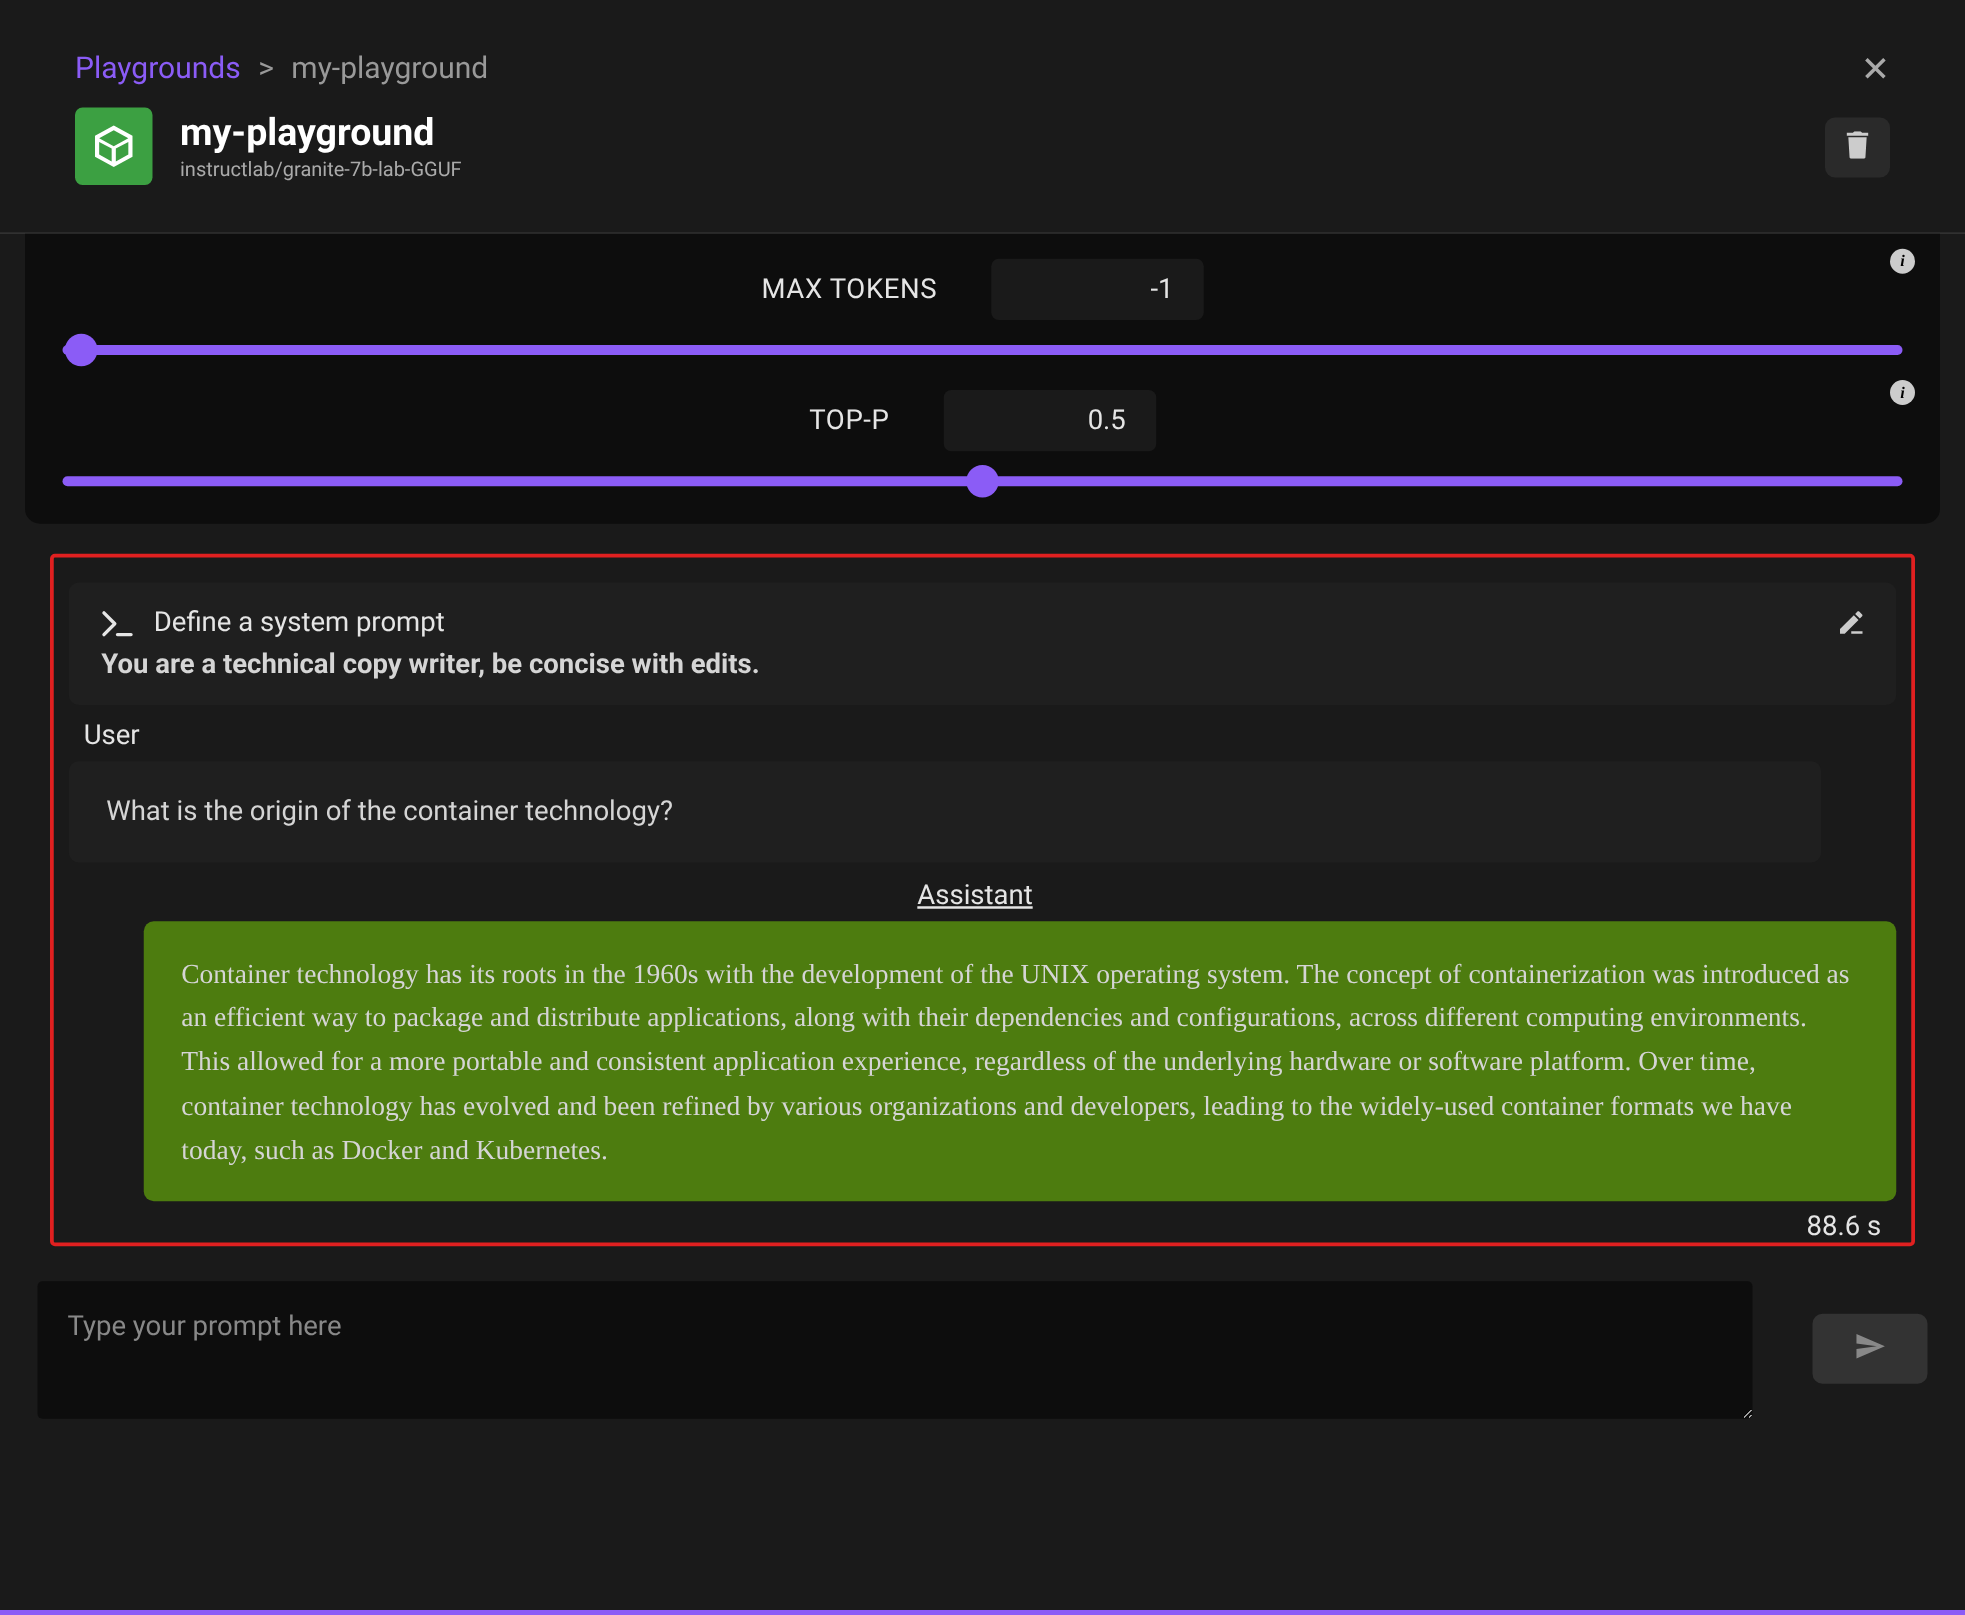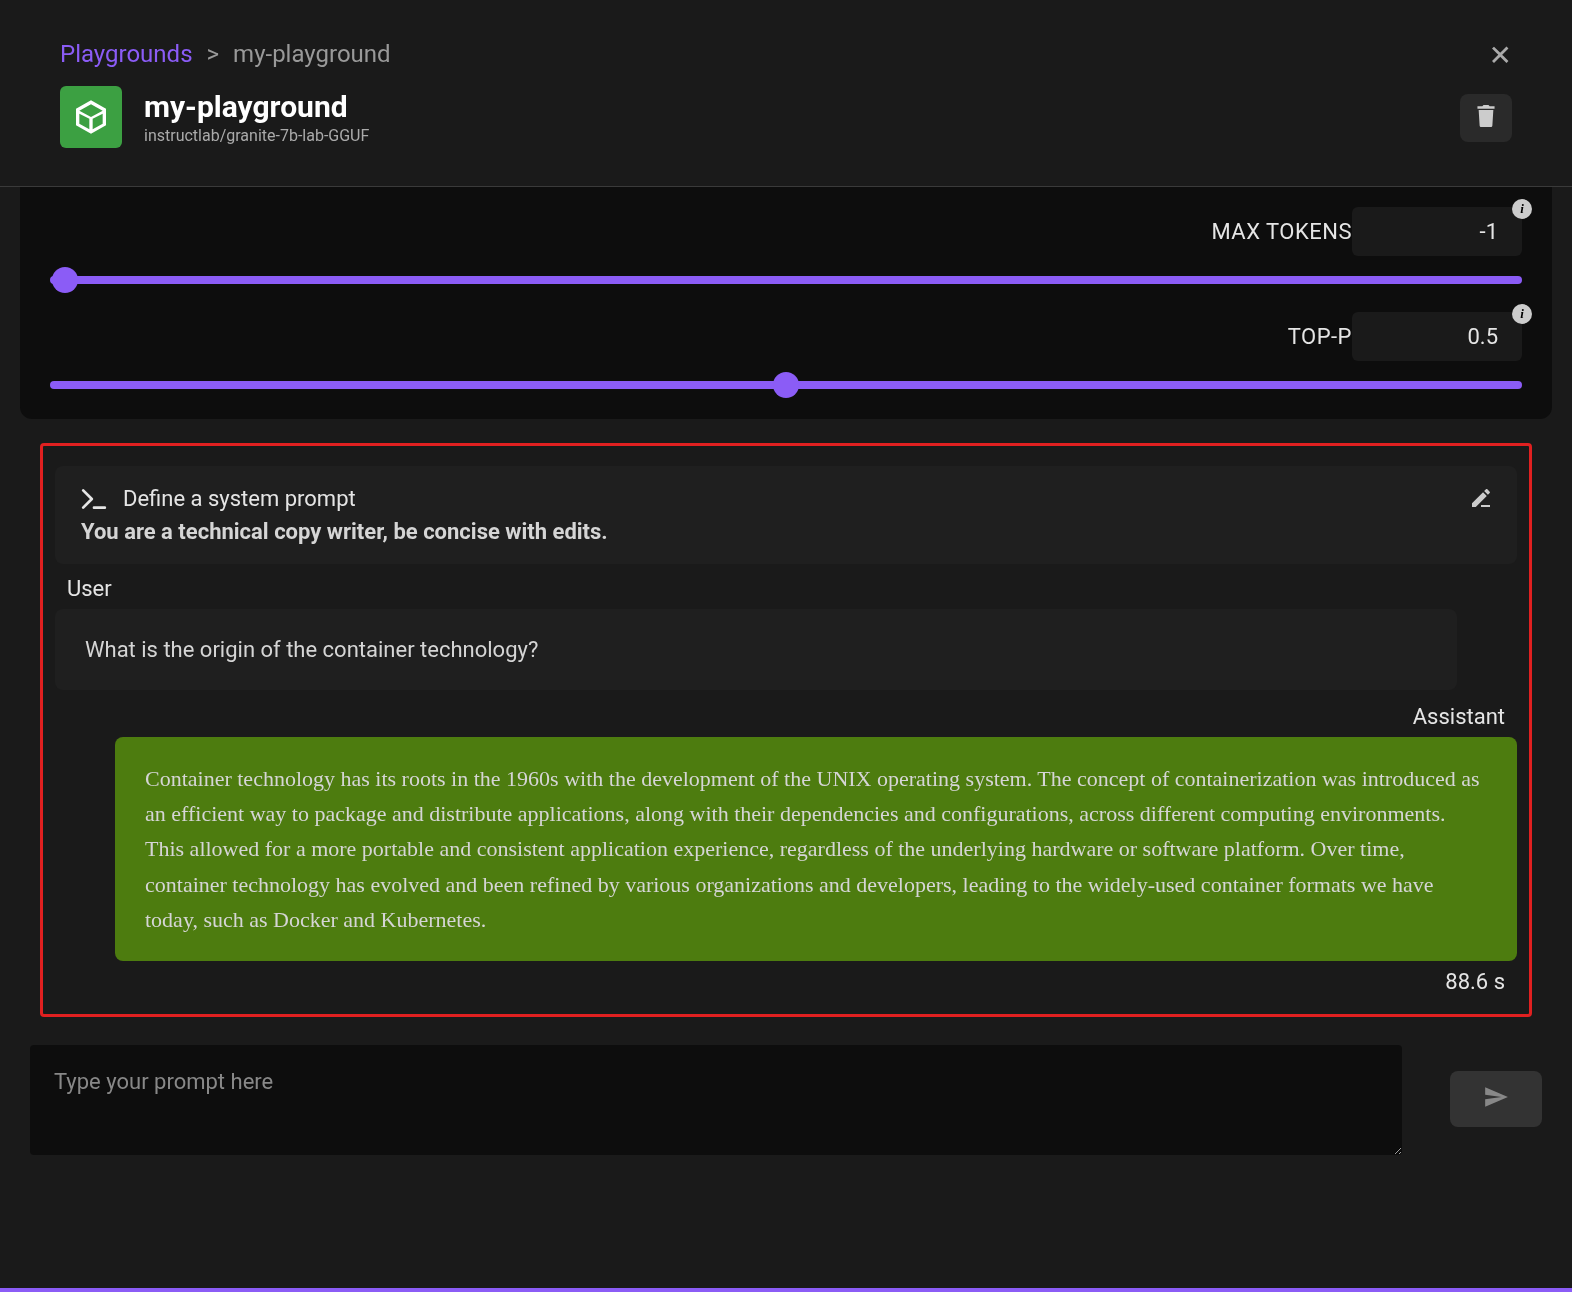--- a/index.html
+++ b/index.html
@@ -107,23 +107,24 @@
     }
     .param-group {
       position: relative;
       margin-bottom: 28px;
     }
     .param-group:last-child {
       margin-bottom: 0;
     }
     .param-header {
       display: flex;
-      justify-content: flex-end;
+      justify-content: center;
       align-items: center;
       margin-bottom: 20px;
+      gap: 43px;
     }
     .param-label {
       font-size: 22px;
       color: #e5e5e5;
       letter-spacing: 0.5px;
     }
     .param-value {
       background: #1a1a1a;
       padding: 12px 24px;
       border-radius: 6px;
@@ -163,21 +164,21 @@
       border-radius: 50%;
       position: absolute;
       top: -9px;
       transform: translateX(-50%);
       cursor: pointer;
     }
     .chat-area {
       margin: 24px 40px;
       border: 3px solid #e02020;
       border-radius: 4px;
-      padding: 20px 12px 20px 12px;
+      padding: 20px 12px 0 12px;
     }
     .system-prompt-box {
       background: #1f1f1f;
       border-radius: 8px;
       padding: 20px 26px;
       position: relative;
       margin-bottom: 12px;
     }
     .system-prompt-title {
       display: flex;
@@ -210,22 +211,23 @@
       width: 24px;
       height: 24px;
       fill: #ccc;
     }
     .role-label {
       font-size: 22px;
       color: #e5e5e5;
       margin: 8px 0 8px 12px;
     }
     .role-label.right {
-      text-align: right;
+      text-align: center;
       margin: 8px 12px 8px 0;
+      text-decoration: underline;
     }
     .message-box {
       background: #1f1f1f;
       border-radius: 8px;
       padding: 24px 30px;
       font-size: 22px;
       color: #d5d5d5;
       line-height: 1.5;
     }
     .message-box.user {

